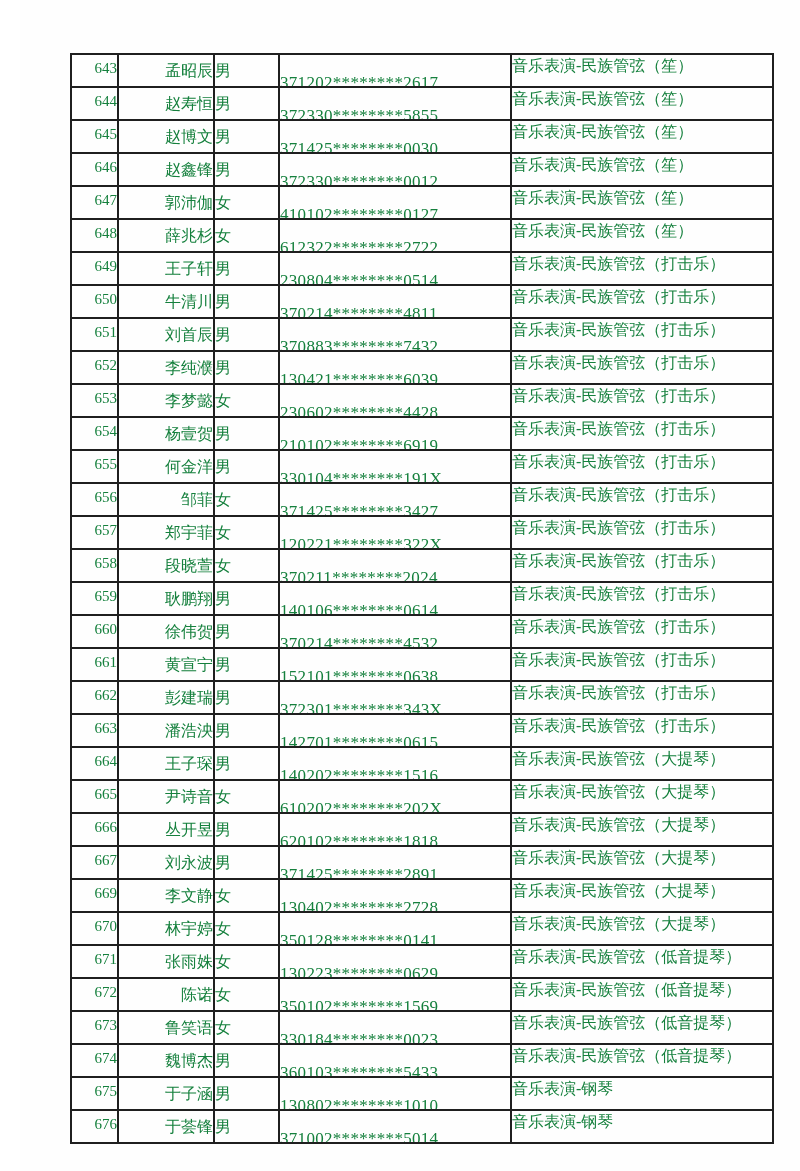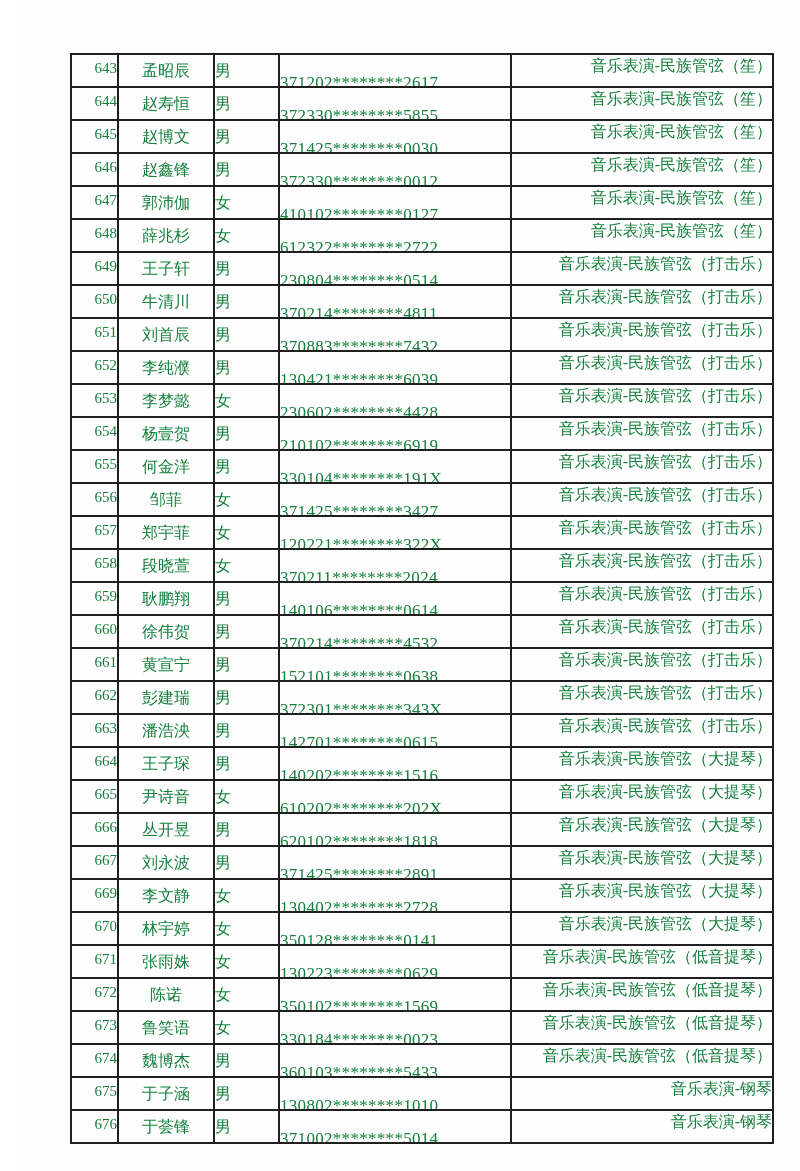--- a/index.html
+++ b/index.html
@@ -38,40 +38,40 @@
     display: inline-block;
     position: relative;
   }
   td.c-no {
     text-align: right;
     padding-right: 4px;
     font-size: 15px;
   }
   td.c-no span { top: -2px; }
   td.c-name {
-    text-align: center;
+    text-align: right;
     padding-left: 4px;
     font-size: 16px;
   }
   td.c-name span { top: 1px; }
   td.c-gender {
     text-align: left;
     padding-left: 5px;
     font-size: 16px;
   }
   td.c-gender span { top: 1px; }
   td.c-id_number {
     text-align: left;
     padding-left: 5px;
     font-size: 17px;
     letter-spacing: 0.3px;
   }
   td.c-id_number span { top: 12px; }
   td.c-major {
-    text-align: right;
+    text-align: left;
     padding-left: 6px;
     font-size: 16px;
   }
   td.c-major span { top: -4px; }
 </style>
 </head>
 <body>
 
 <div class="page">
   <table class="roster">

